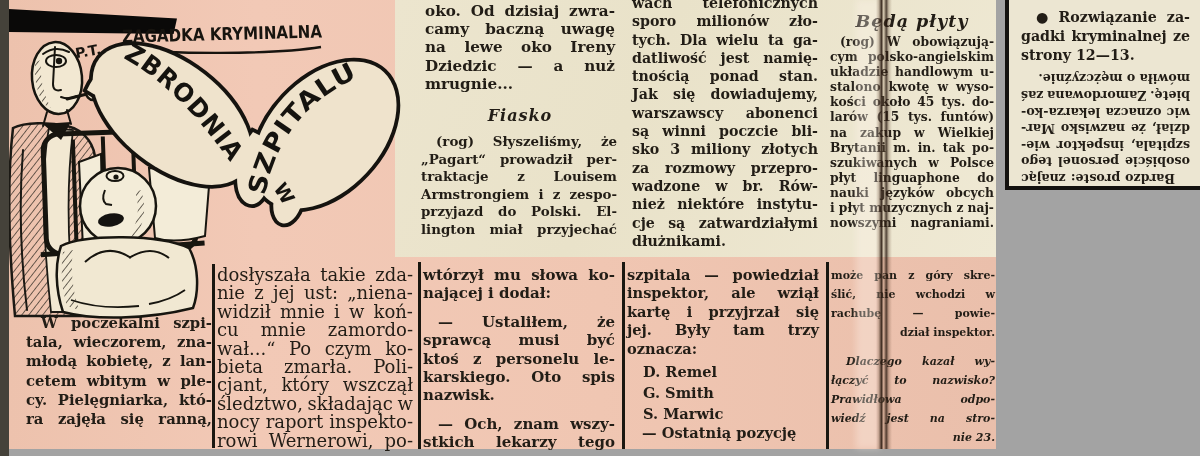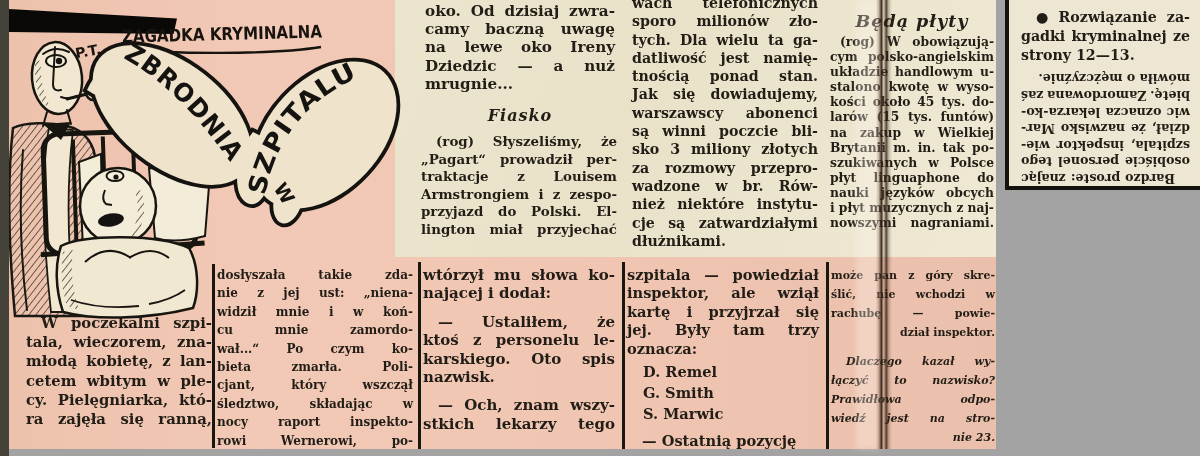--- a/index.html
+++ b/index.html
@@ -22,26 +22,26 @@
   .jcol{position:absolute;}
   .jline{display:flex;justify-content:space-between;white-space:nowrap;}
   .jline.left{display:block;}
   .jline.ind{padding-left:15px;}
   .ind10 .jline.ind{padding-left:10px;}
   .fs-colA1{font-size:15.2px;line-height:18.2px;font-weight:bold;}
   .fs-colA2{font-size:13.4px;line-height:17.5px;font-weight:bold;margin-top:5px;}
   .fs-colB{font-size:14.2px;line-height:18.3px;font-weight:bold;}
   .fs-colC{font-size:12.3px;line-height:15.1px;font-weight:bold;margin-top:6px;}
   .fs-c1{font-size:14.8px;line-height:19.2px;font-weight:bold;}
-  .fs-c2{font-size:12px;line-height:18.4px;font-weight:bold;}
+  .fs-c2{font-size:18px;line-height:18.4px;font-weight:normal;}
   .fs-c3{font-size:15px;line-height:18.4px;font-weight:bold;}
   .fs-c4{font-size:14.6px;line-height:18.4px;font-weight:bold;}
   .fs-c5{font-size:11px;line-height:19px;font-weight:bold;text-align:right;}
   .fs-names{font-size:14.6px;line-height:21px;font-weight:bold;padding-left:16px;margin-top:3px;}
-  .mt8{margin-top:8px;} .mt10{margin-top:10px;}
+  .mt8{} .mt10{margin-top:10px;}
   .ital{font-style:italic;}
   .head-script{font-weight:bold;font-style:italic;text-align:center;letter-spacing:1px;}
   .head-fiasko{font-size:16px;margin-top:8px;line-height:24px;}
   .head-plyty{font-size:17.5px;line-height:22px;margin-top:6px;}
   .vline{position:absolute;width:2.5px;background:#1a1710;top:264px;height:184px;z-index:3;}
   .sol-p1{font-size:14.2px;line-height:19px;font-weight:bold;}
   .sol-flip{font-size:12.6px;line-height:16.6px;font-weight:bold;transform:rotate(180deg);margin-top:5px;}
   .cartoon{position:absolute;left:9px;top:0;width:392px;height:322px;z-index:2;}
 </style>
 </head>
@@ -459,20 +459,25 @@
         </div>
         <div class="jline left">nającej i dodał:</div>
       </div>
     <div class="fs-c3 mt10">
         <div class="jline ind">
           <span>—</span>
           <span>Ustaliłem,</span>
           <span>że</span>
         </div>
         <div class="jline">
+          <span>sprawcą</span>
+          <span>musi</span>
+          <span>być</span>
+        </div>
+        <div class="jline">
           <span>ktoś</span>
           <span>z</span>
           <span>personelu</span>
           <span>le-</span>
         </div>
         <div class="jline">
           <span>karskiego.</span>
           <span>Oto</span>
           <span>spis</span>
         </div>

